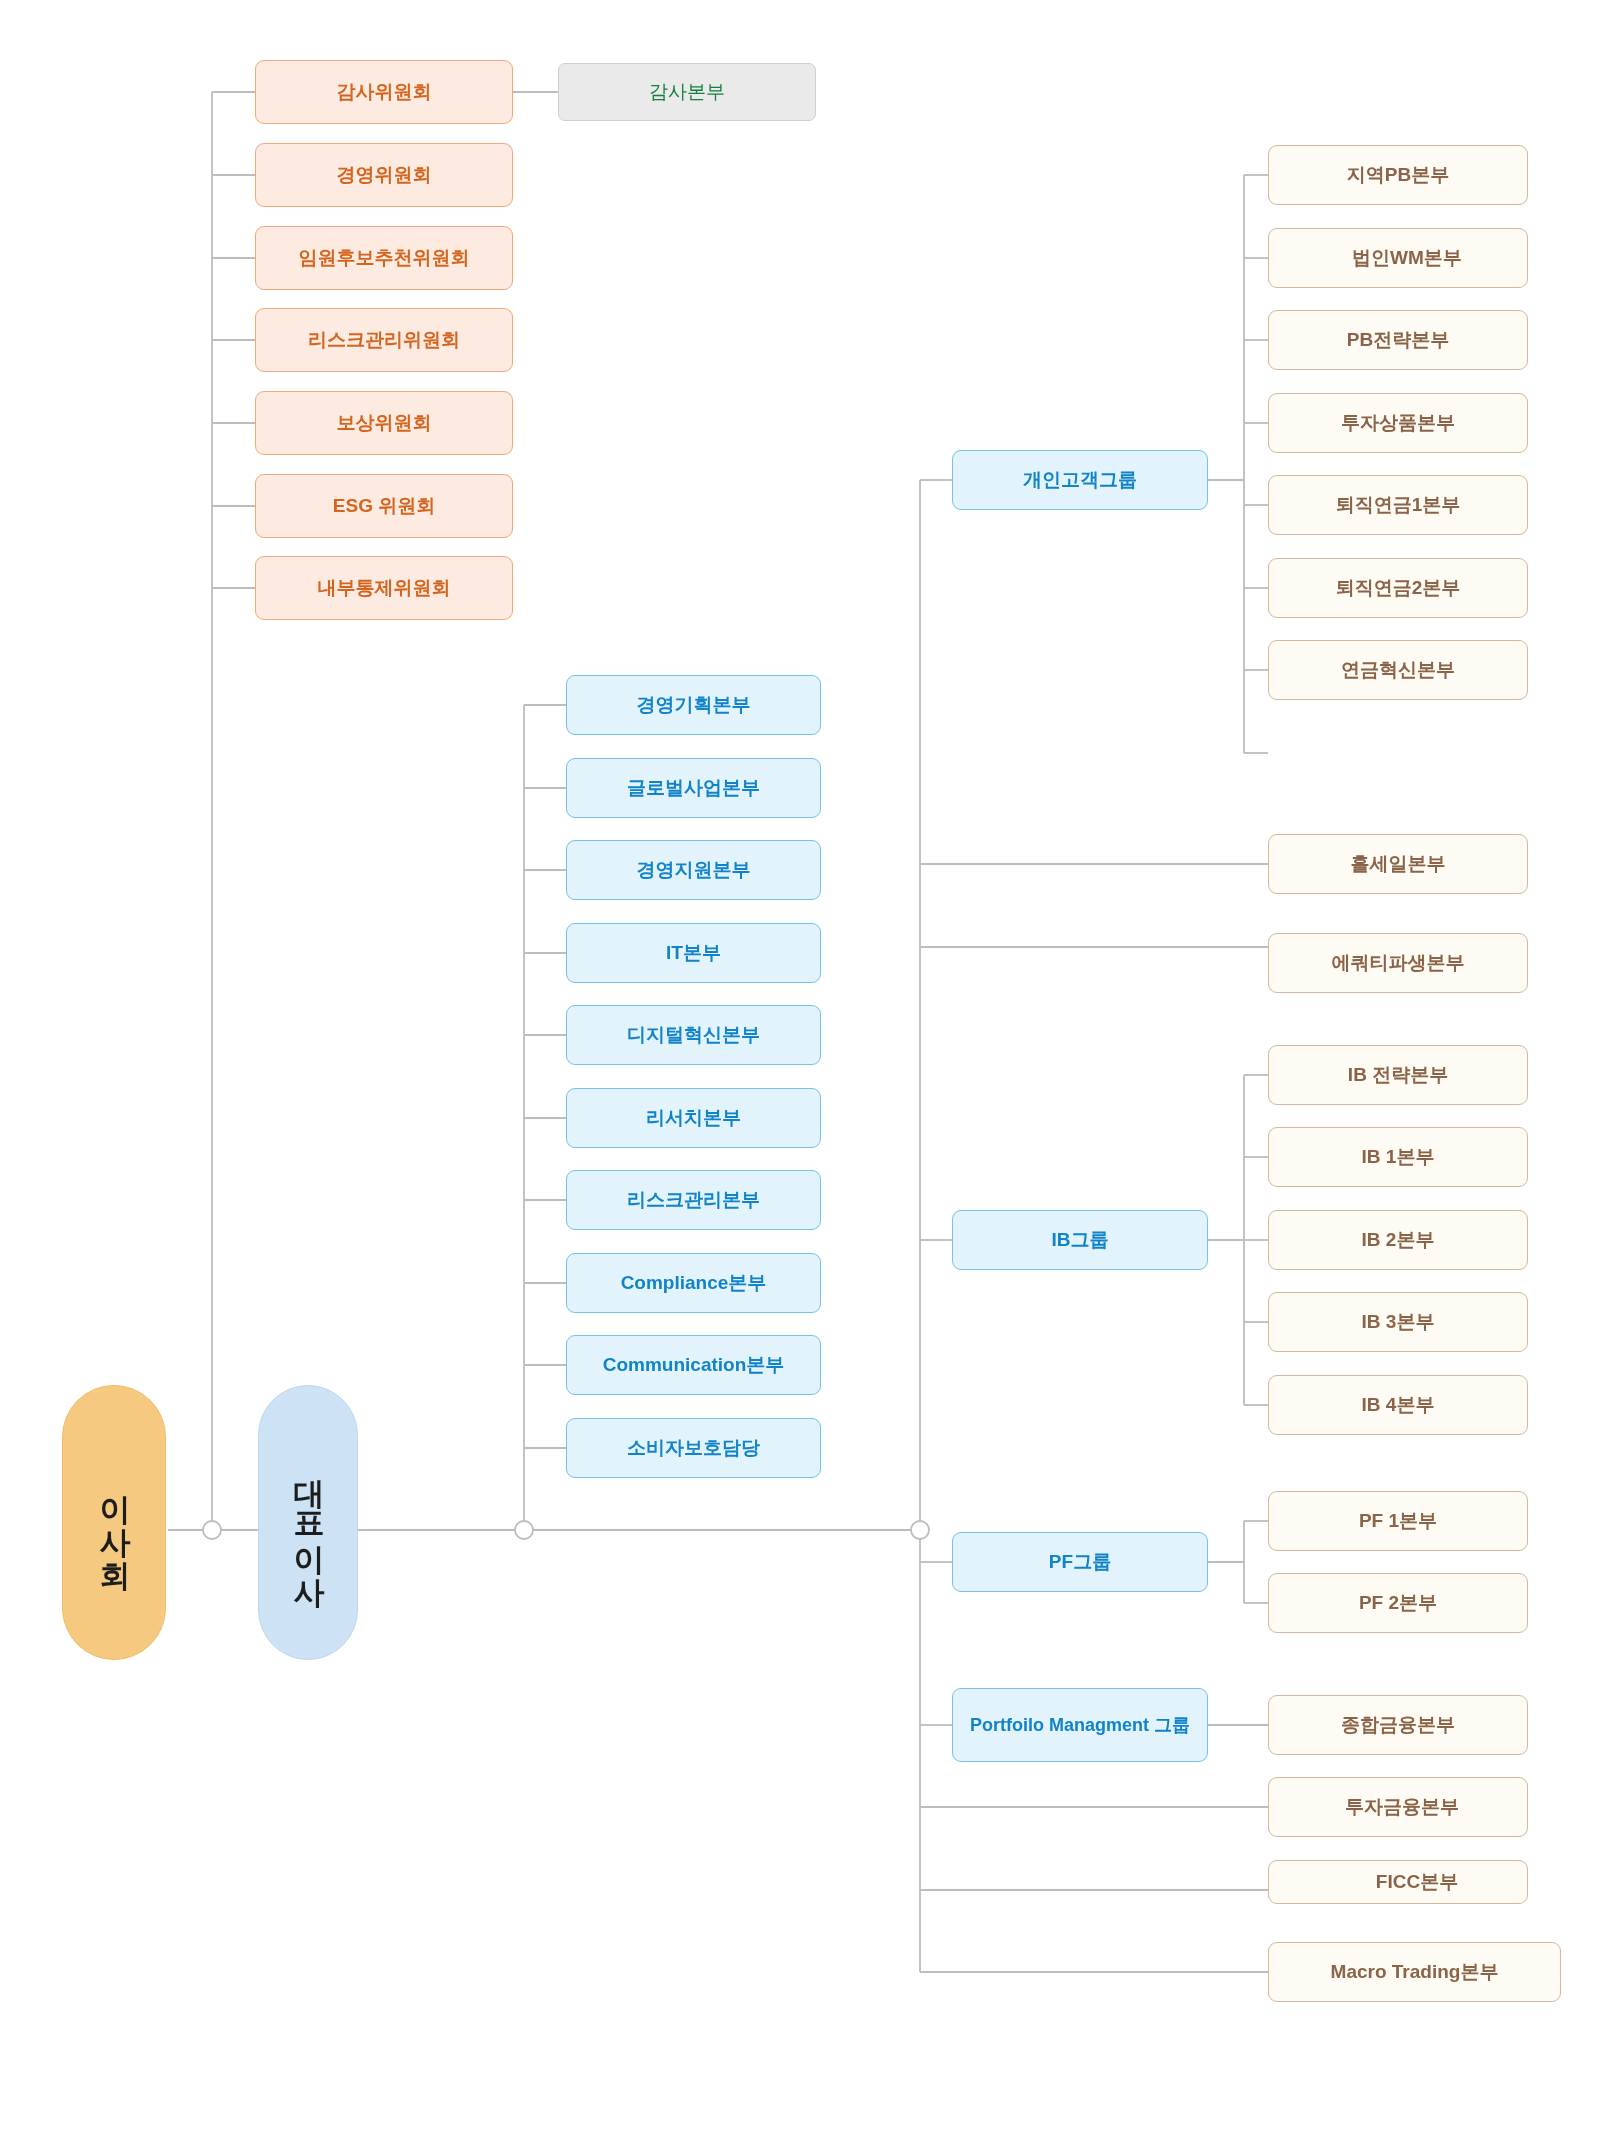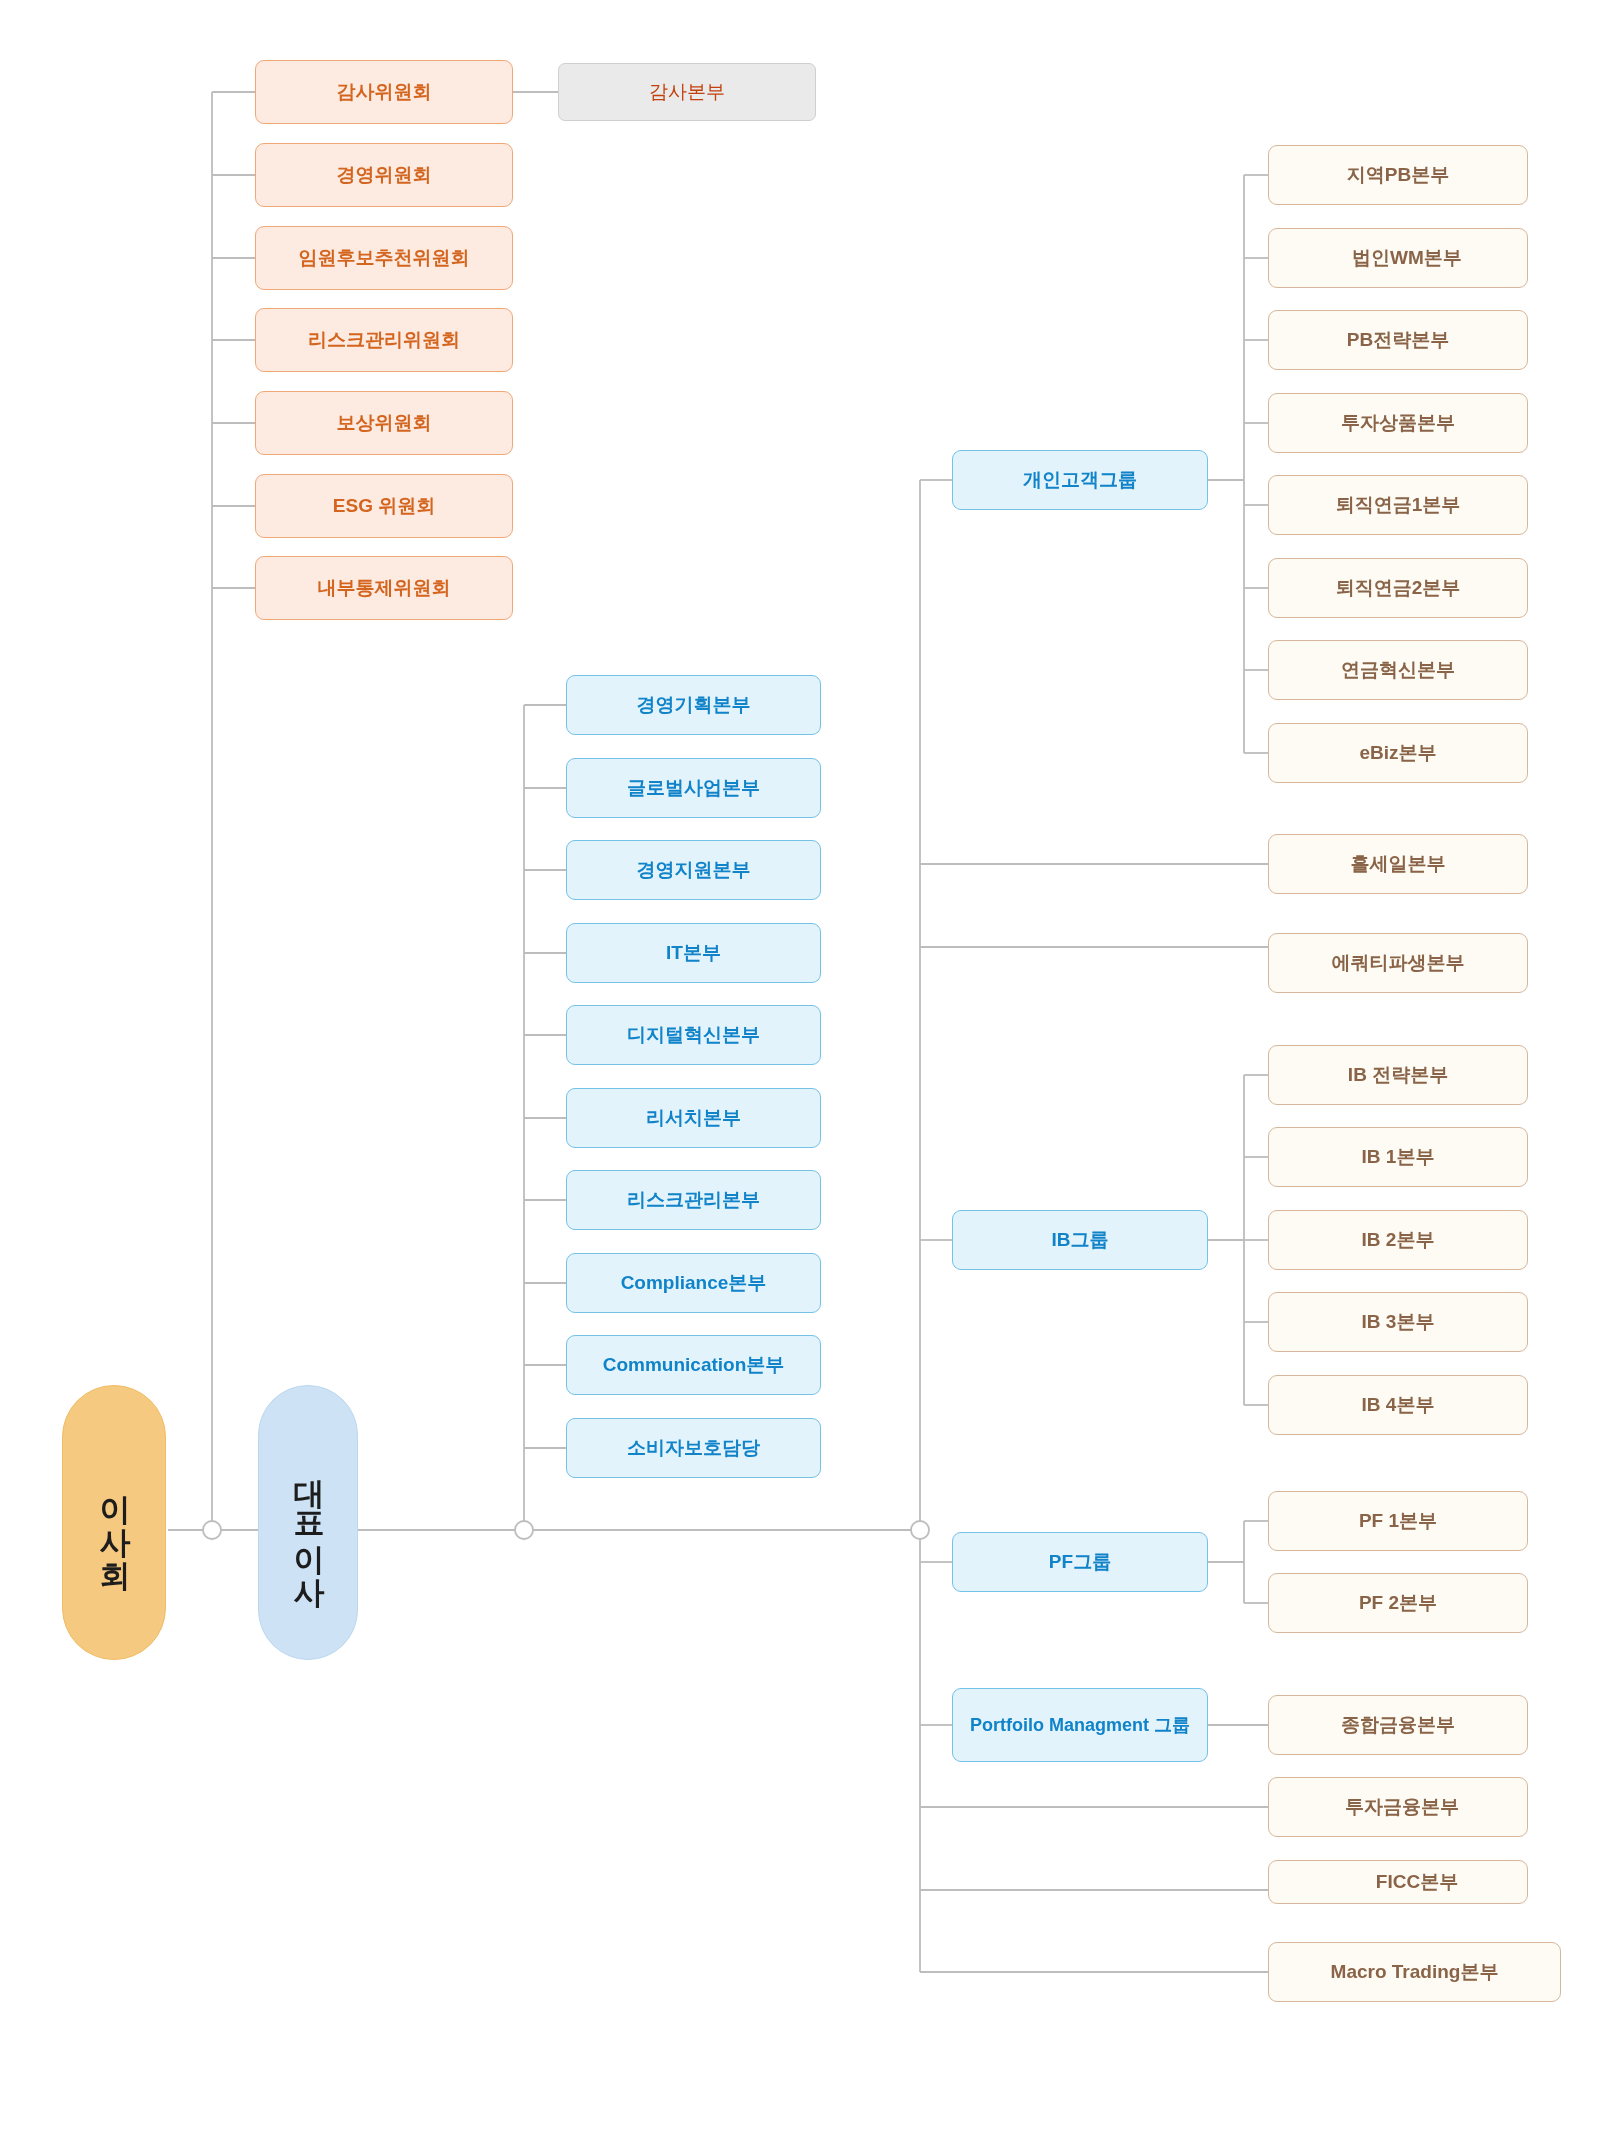--- a/index.html
+++ b/index.html
@@ -62,21 +62,21 @@
     border-radius: 9px;
     color: #d4651f;
     font-size: 19px;
   }
 
   
   .n-grey {
     background: #eaeaea;
     border: 1.4px solid #cfcfcf;
     border-radius: 7px;
-    color: #c2410c;
+    color: #15803d;
     font-size: 19px;
     font-weight: normal;
   }
 
   
   .n-blue {
     background: #e3f3fc;
     border: 1.6px solid #74c2e6;
     border-radius: 9px;
     color: #1083c9;
@@ -269,23 +269,20 @@
   </div>
   <div class="node n-beige" style="left:1268px; top:475px; width:260px; height:60px;">
     <span>퇴직연금1본부</span>
   </div>
   <div class="node n-beige" style="left:1268px; top:558px; width:260px; height:60px;">
     <span>퇴직연금2본부</span>
   </div>
   <div class="node n-beige" style="left:1268px; top:640px; width:260px; height:60px;">
     <span>연금혁신본부</span>
   </div>
-  <div class="node n-beige" style="left:1268px; top:723px; width:260px; height:60px;">
-    <span>eBiz본부</span>
-  </div>
 
   <div class="node n-beige" style="left:1268px; top:834px; width:260px; height:60px;">
     <span>홀세일본부</span>
   </div>
   <div class="node n-beige" style="left:1268px; top:917px; width:260px; height:60px;margin-top:16px;">
     <span>에쿼티파생본부</span>
   </div>
 
   <div class="node n-beige" style="left:1268px; top:1045px; width:260px; height:60px;">
     <span>IB 전략본부</span>

